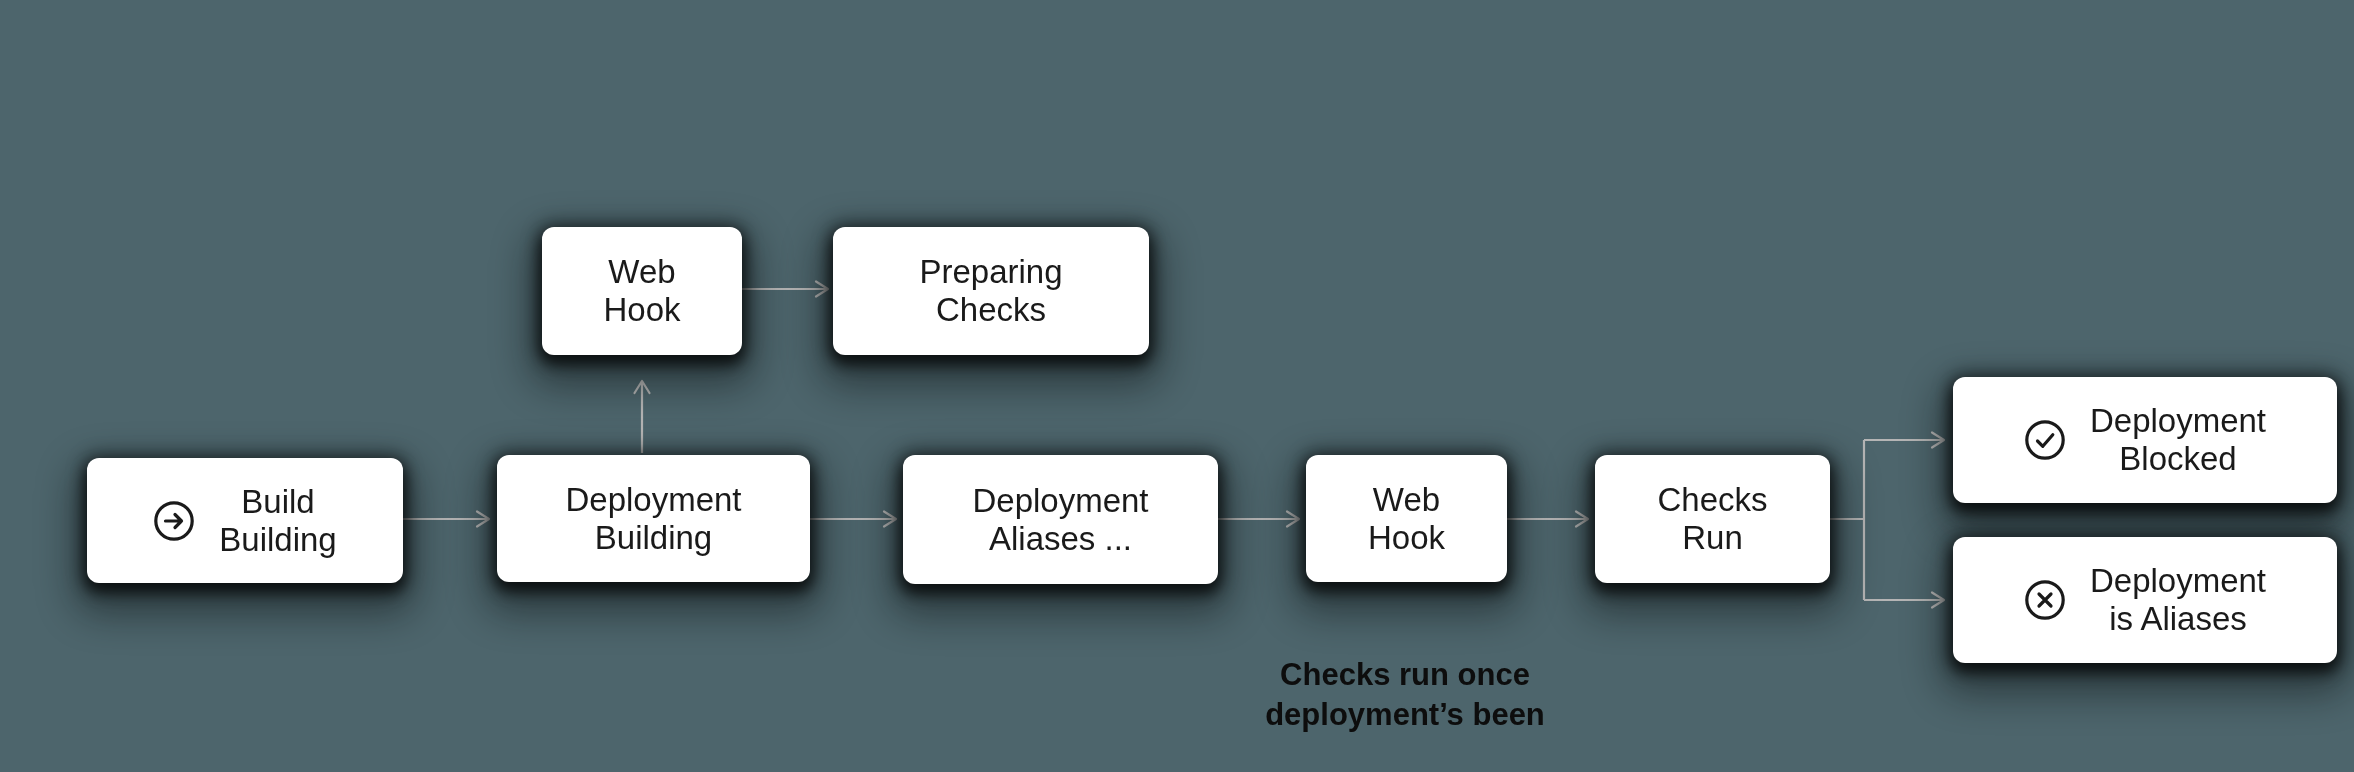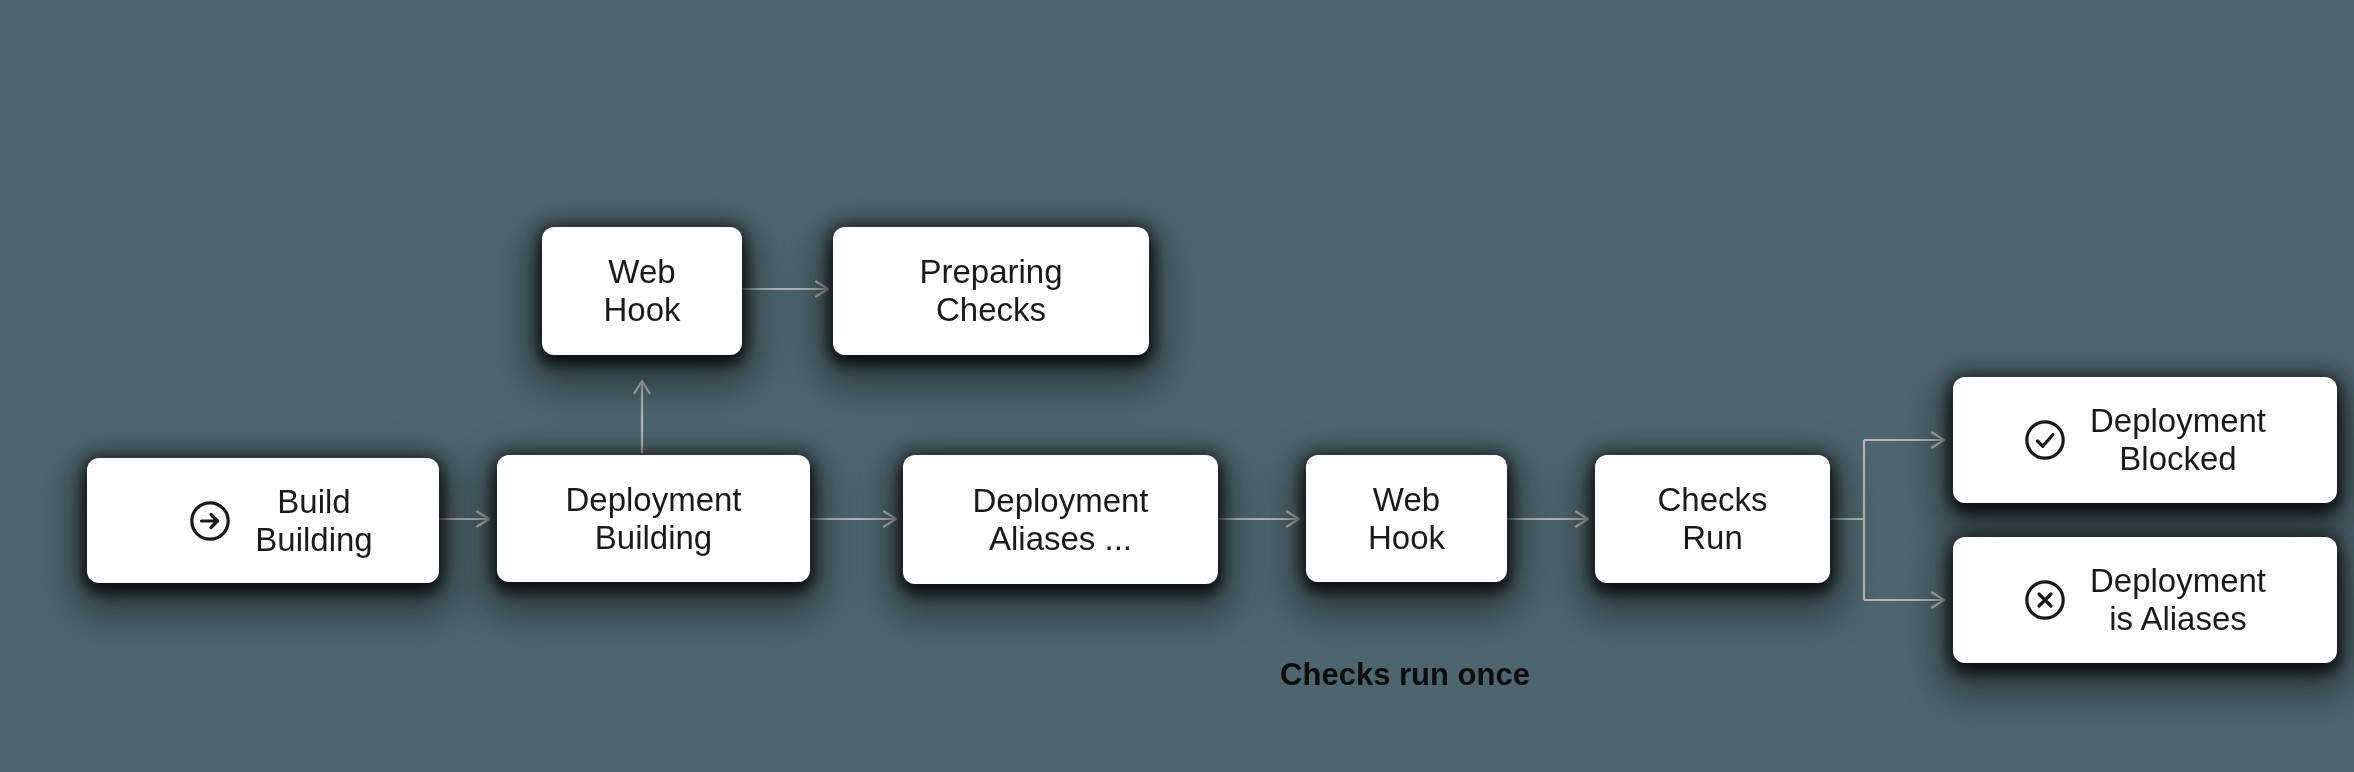--- a/index.html
+++ b/index.html
@@ -36,21 +36,21 @@
     box-shadow:
       0 8px 14px 2px rgba(0, 0, 0, 0.62),
       0 18px 38px 12px rgba(8, 12, 13, 0.48),
       0 0 16px 5px rgba(0, 0, 0, 0.38);
   }
   .node .node-label .ln { display: block; white-space: nowrap; }
   .node .icon { flex: 0 0 auto; }
   .node .icon svg { display: block; }
 
   
-  .b0 { left:  87px; top: 458px; width: 316px; height: 125px; padding-left: 36px; }
+  .b0 { left:  87px; top: 458px; width: 316px; height: 125px; }
   .b1 { left: 542px; top: 227px; width: 200px; height: 128px; }
   .b2 { left: 833px; top: 227px; width: 316px; height: 128px; }
   .b3 { left: 497px; top: 455px; width: 313px; height: 127px; }
   .b4 { left: 903px; top: 455px; width: 315px; height: 129px; }
   .b5 { left: 1306px; top: 455px; width: 201px; height: 127px; }
   .b6 { left: 1595px; top: 455px; width: 235px; height: 128px; }
   .b7 { left: 1953px; top: 377px; width: 384px; height: 126px; }
   .b8 { left: 1953px; top: 537px; width: 384px; height: 126px; }
 
   .annotation {
@@ -86,20 +86,21 @@
       <path d="M1830 519 L1864 519"></path>
       <path d="M1864 440 L1864 600"></path>
       <path d="M1864 440 L1944 440" marker-end="url(#arrowhead)"></path>
       <path d="M1864 600 L1944 600" marker-end="url(#arrowhead)"></path>
     </g>
   </svg>
 
 
   <div class="annotation a1">
     <span class="ln">Checks run once</span>
+    <span class="ln">deployment’s been</span>
   </div>
 
   <div class="node b0">
     <span class="icon">
       <svg width="42" height="42" viewBox="0 0 42 42">
         <g fill="none" stroke="#1a1a1a" stroke-width="3.2" stroke-linecap="round" stroke-linejoin="round">
           <circle cx="21" cy="21" r="18.2"></circle>
           <path d="M12.5 21 H28.5 M22 14.5 L28.5 21 L22 27.5"></path>
         </g>
       </svg>

